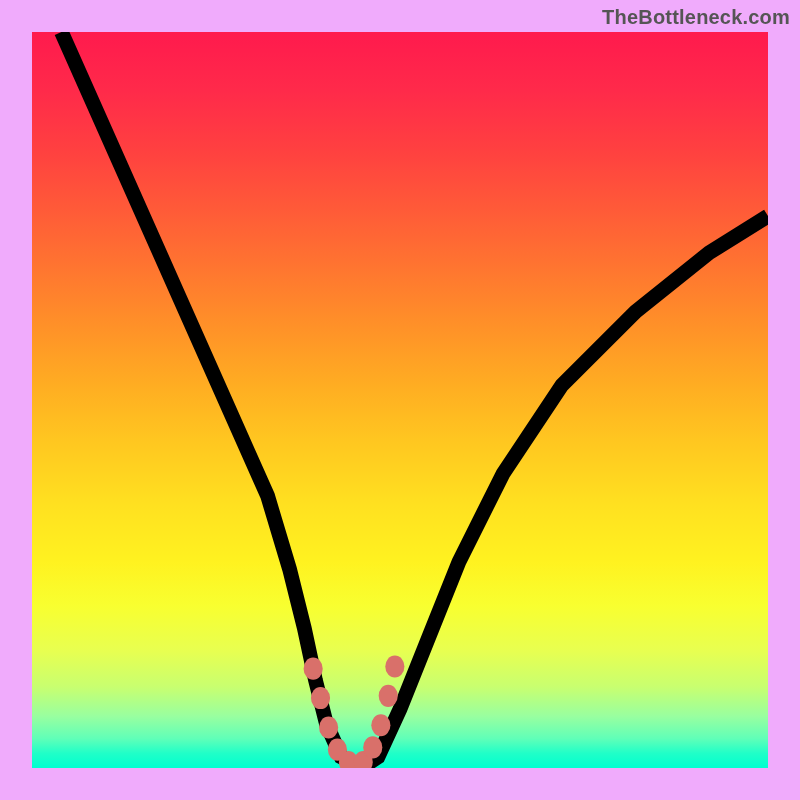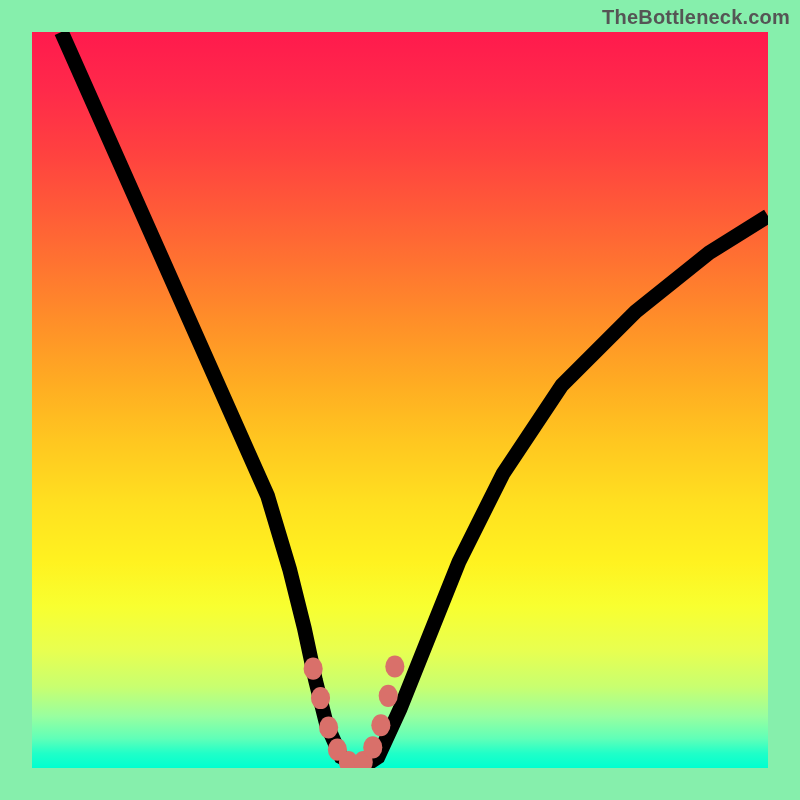--- a/index.html
+++ b/index.html
@@ -1,21 +1,21 @@
 <!DOCTYPE html>
 <html><head>
 <meta charset="utf-8">
 <style>
   * { margin: 0; padding: 0; box-sizing: border-box; }
   html, body { width: 800px; height: 800px; overflow: hidden; background: #000; }
   .frame {
     position: relative;
     width: 800px;
     height: 800px;
-    background: #86efac;
+    background: #f0abfc;
   }
   .plot-area {
     position: absolute;
     left: 32px;
     top: 32px;
     width: 736px;
     height: 736px;
     background: linear-gradient(to bottom,
       #ff1a4d 0%,
       #ff2a4a 8%,

